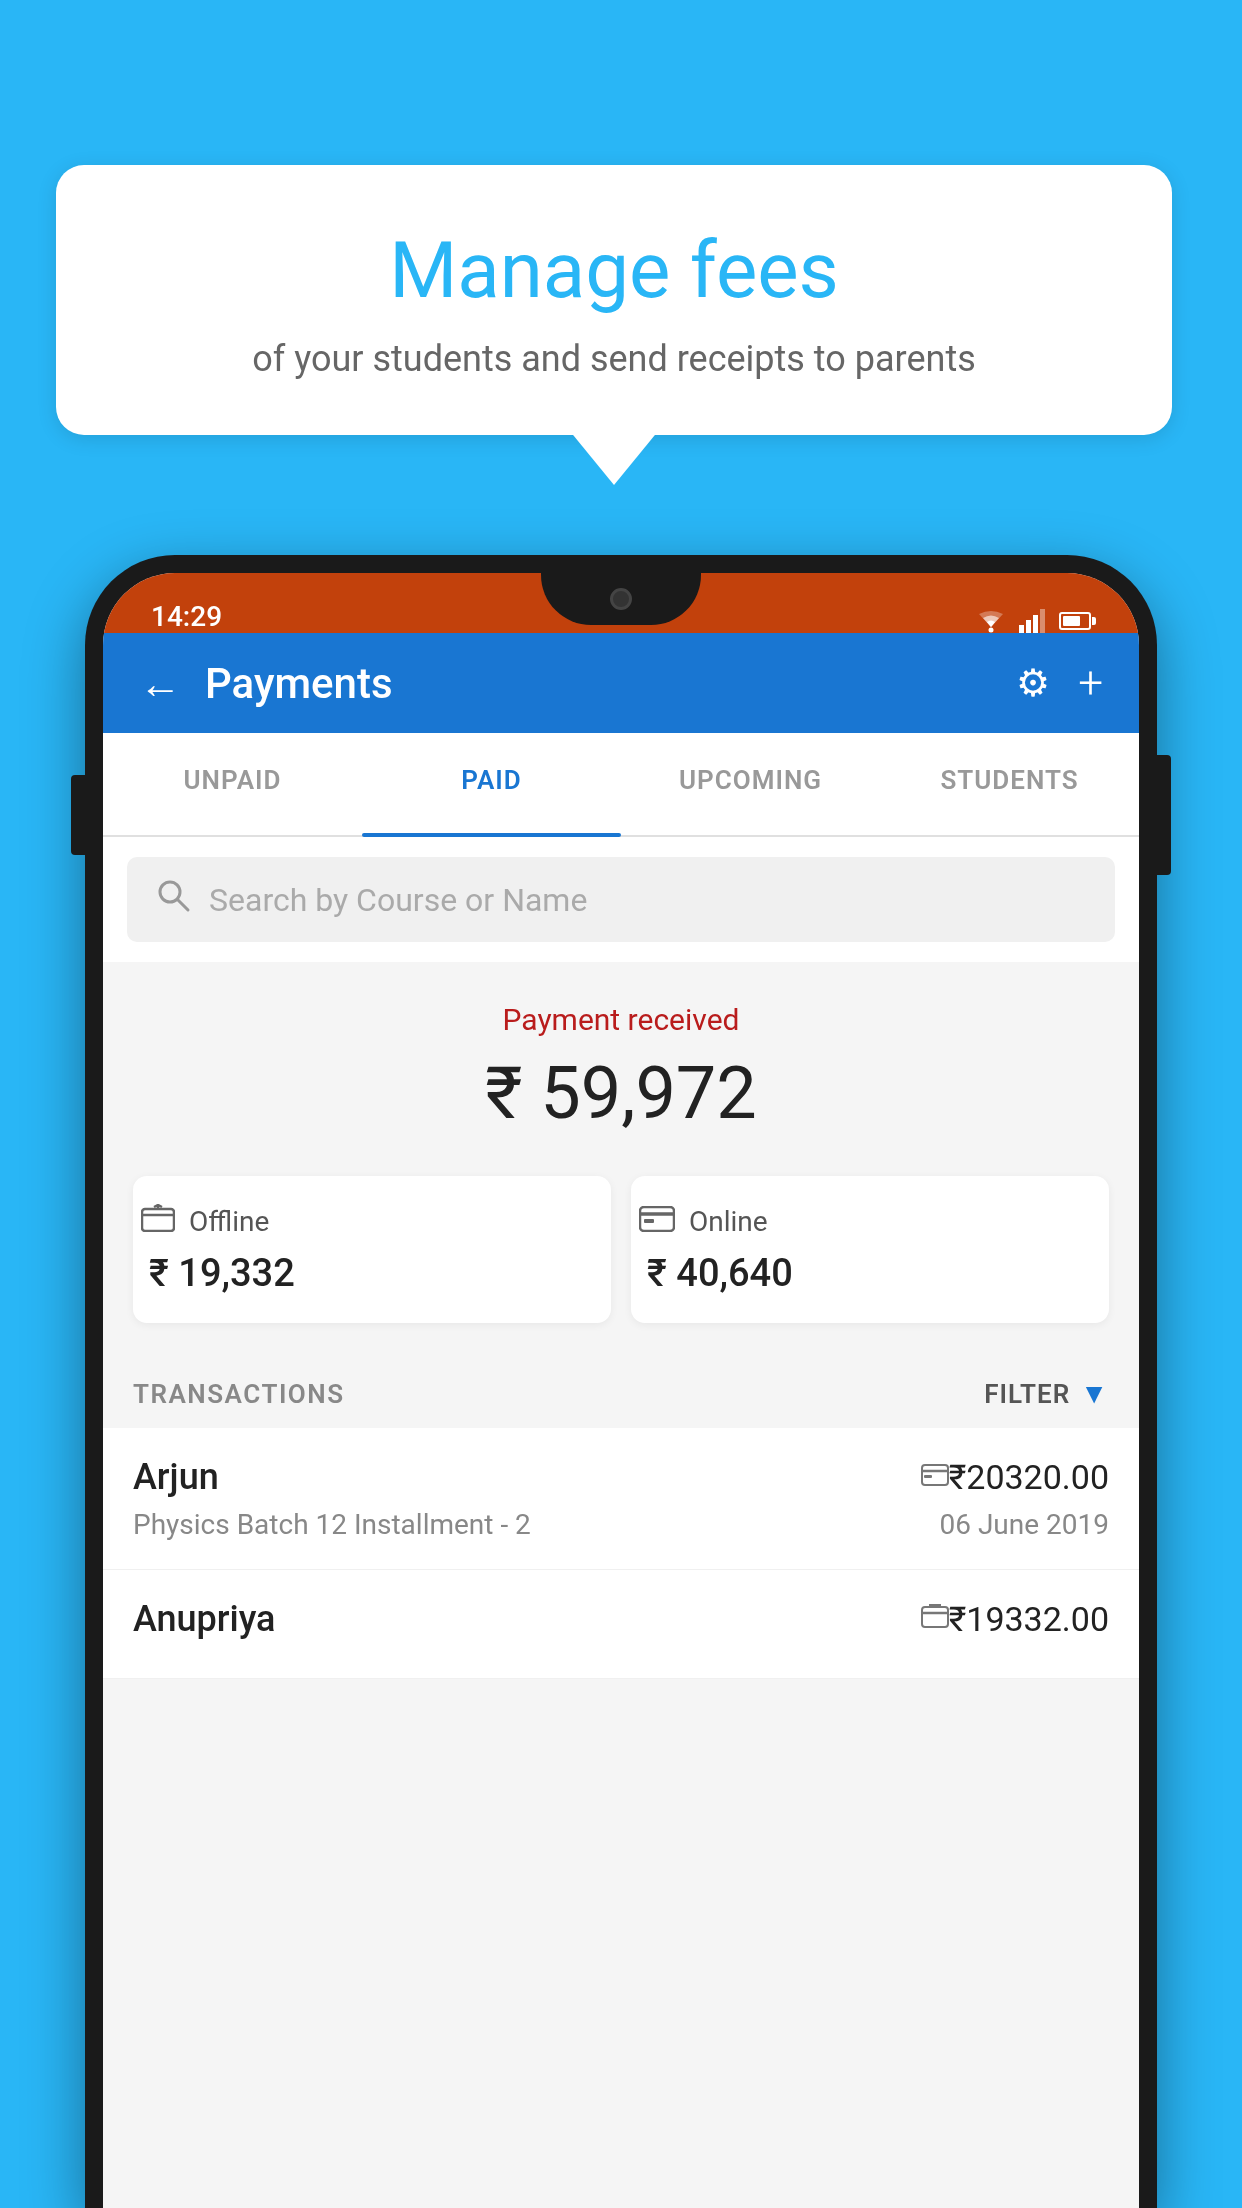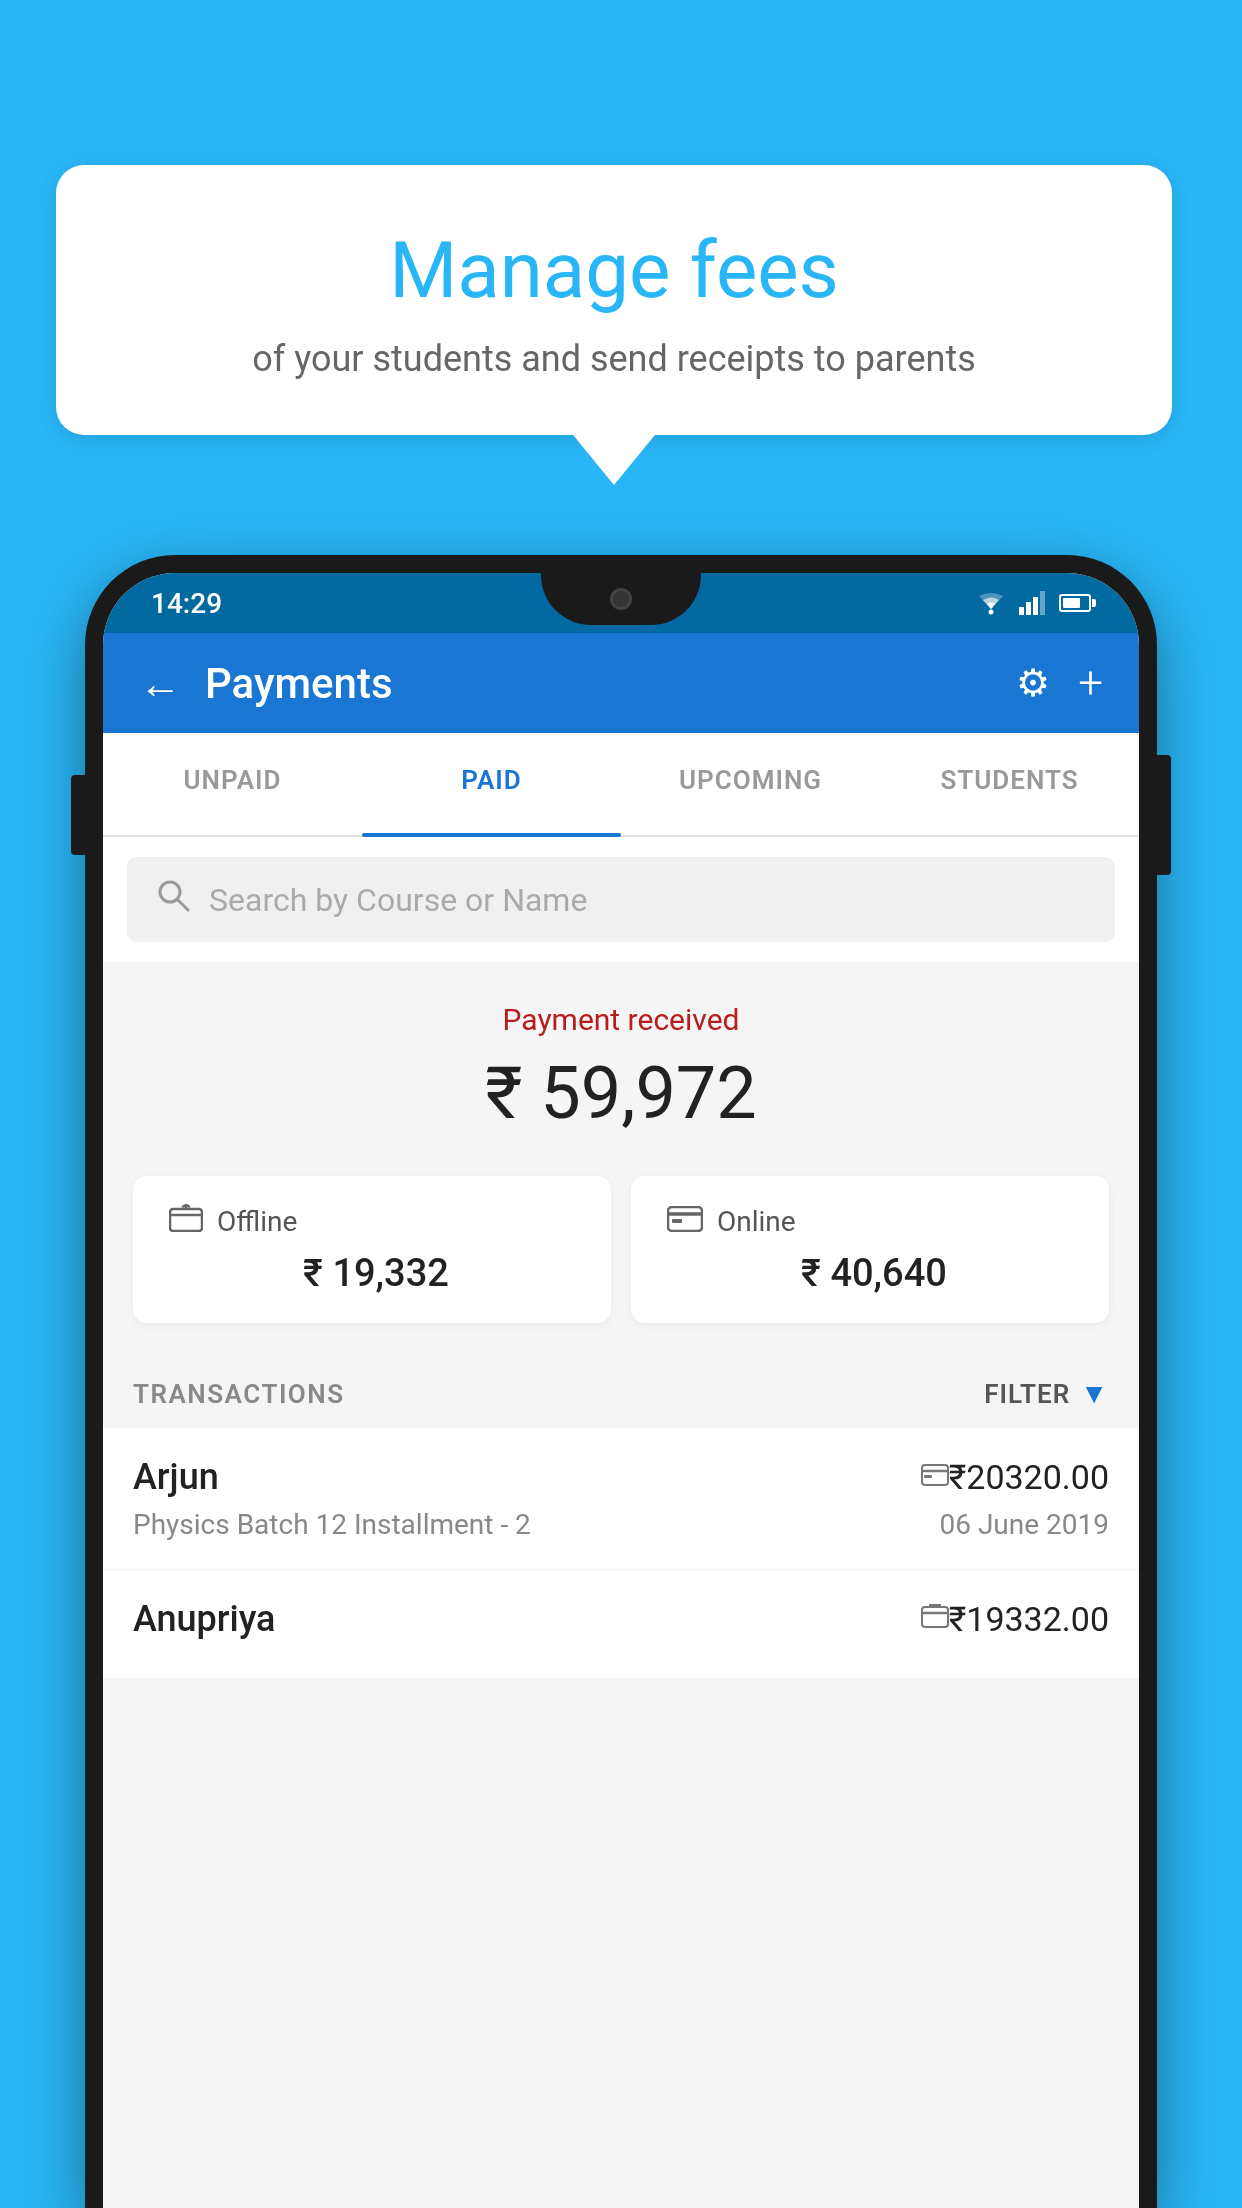--- a/index.html
+++ b/index.html
@@ -91,24 +91,24 @@
     .phone-screen {
       background: #f5f5f5;
       border-radius: 72px 72px 0 0;
       overflow: hidden;
       height: 100%;
       position: relative;
     }
 
     
     .status-bar {
-      background: #0369a1;
+      background: #c2410c;
       height: 60px;
       display: flex;
-      align-items: center;
+      align-items: flex-end;
       justify-content: space-between;
       padding: 0 48px;
       position: relative;
     }
 
     .status-time {
       color: white;
       font-size: 28px;
       font-weight: 500;
     }
@@ -259,22 +259,22 @@
     .payment-cards {
       display: flex;
       gap: 20px;
       margin-top: 10px;
     }
 
     .payment-card {
       flex: 1;
       background: white;
       border-radius: 14px;
-      padding: 28px 36px;
-      text-align: center;
+      padding: 28px 8px;
+      text-align: left;
       box-shadow: 0 2px 8px rgba(0,0,0,0.06);
     }
 
     .payment-card-header {
       display: flex;
       align-items: center;
       gap: 14px;
       margin-bottom: 12px;
     }
 

